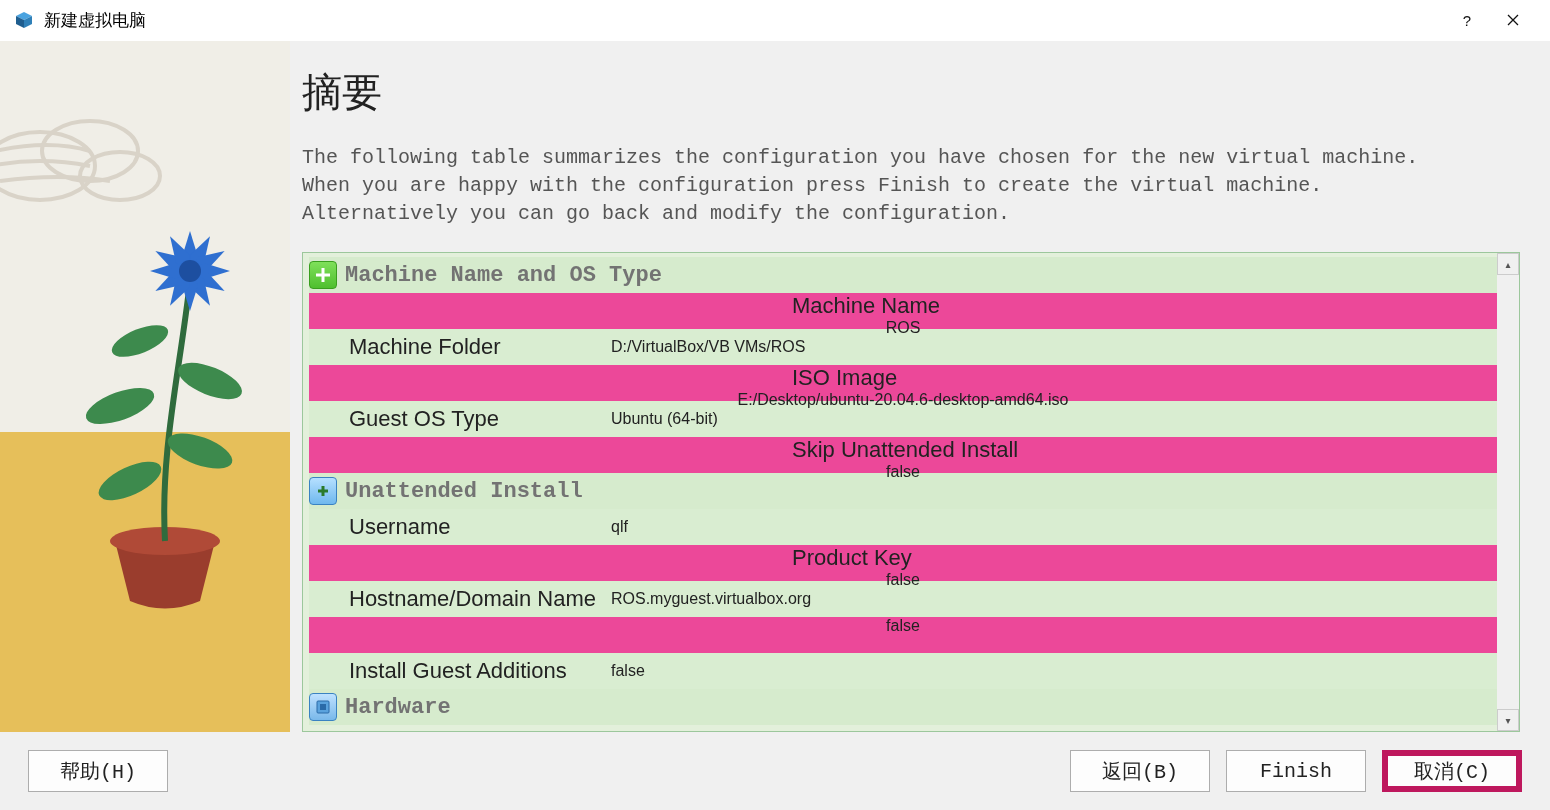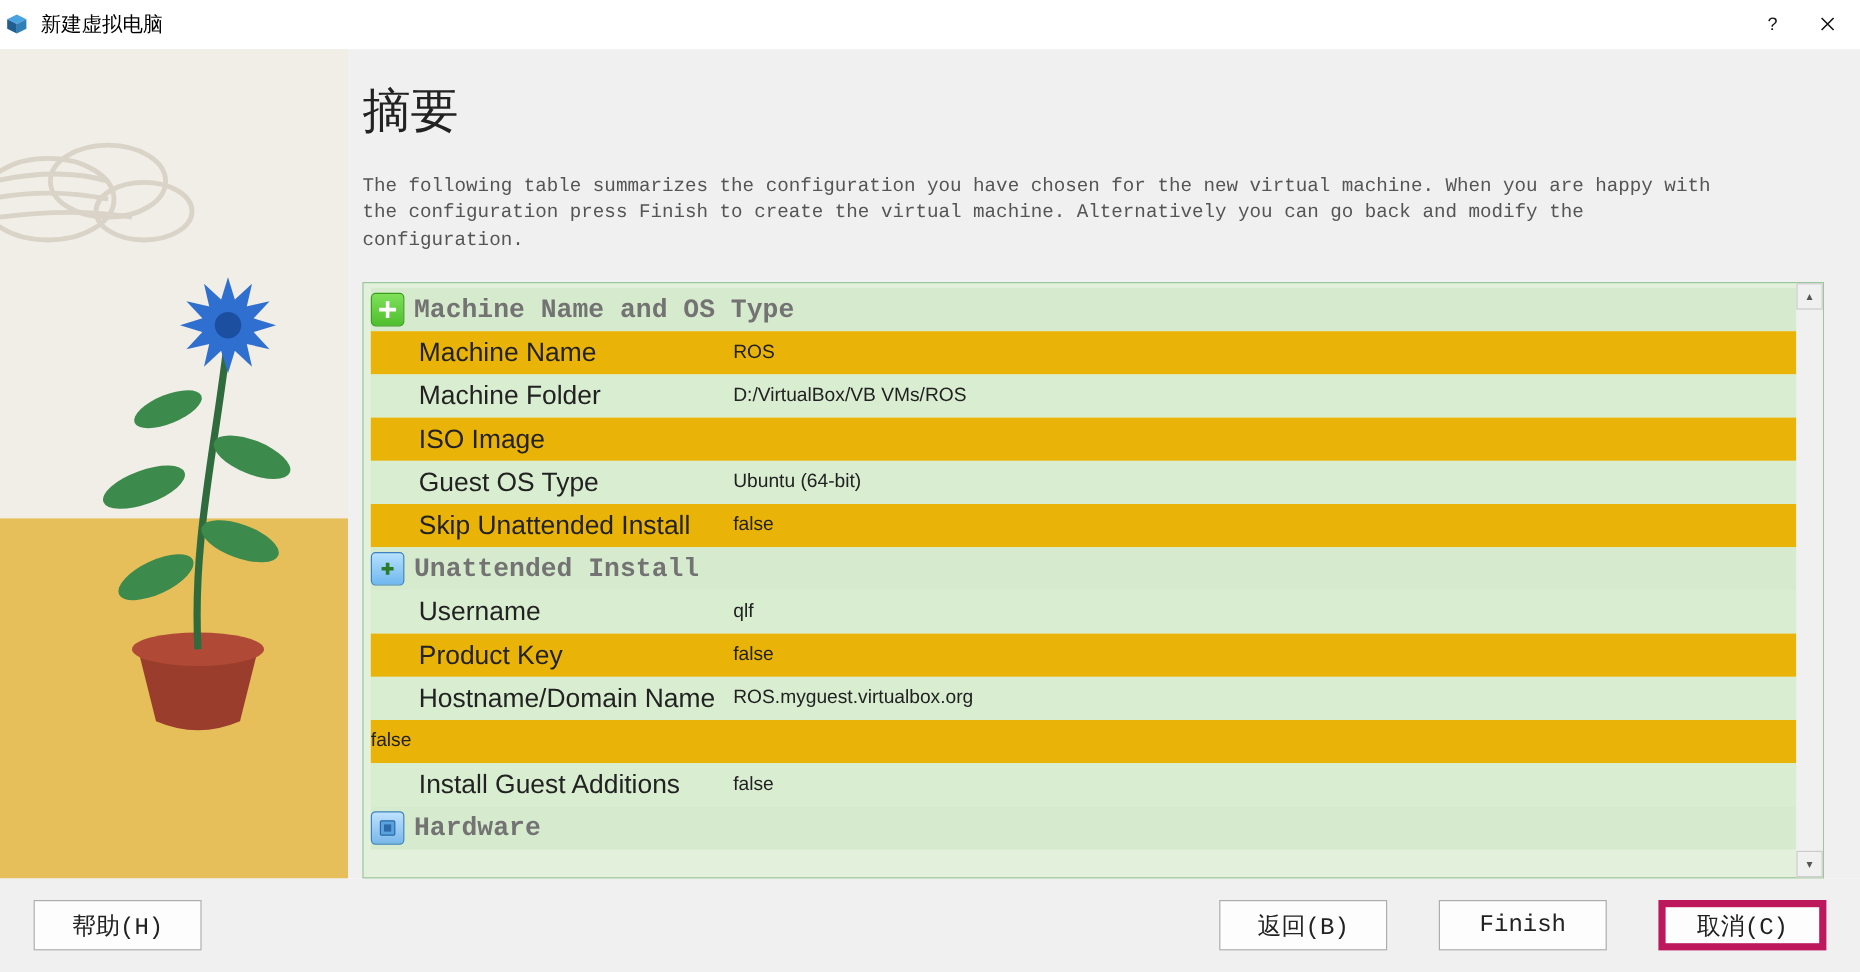--- a/index.html
+++ b/index.html
@@ -1,45 +1,45 @@
 <!DOCTYPE html>
 <html><head>
 <meta charset="utf-8">
 <style>
   * { box-sizing: border-box; margin: 0; padding: 0; }
   html, body { width: 1550px; height: 810px; font-family: "Segoe UI", "Microsoft YaHei", sans-serif; background: #f0f0f0; overflow: hidden; }
   .window { width: 1550px; height: 810px; background: #fff; display: flex; flex-direction: column; }
-  .titlebar { height: 40px; display: flex; align-items: center; padding: 0 4px; background: #fff; }
+  .titlebar { height: 40px; display: flex; align-items: center; padding: 0 14px; background: #fff; }
   .title-icon { width: 20px; height: 20px; margin-right: 10px; display: flex; align-items: center; justify-content: center; }
   .title-text { font-size: 17px; color: #000; }
   .title-spacer { flex: 1; }
   .win-btn { width: 46px; height: 40px; display: flex; align-items: center; justify-content: center; color: #111; font-size: 15px; }
   .content { flex: 1; display: flex; background: #f0f0f0; border-top: 1px solid #fff; }
   .sidebar { width: 290px; background: #f0eee7; position: relative; overflow: hidden; }
   .main { flex: 1; display: flex; flex-direction: column; padding: 24px 30px 0 12px; }
   .heading { font-size: 40px; font-family: "SimSun","NSimSun",serif; color: #222; margin: 0 0 24px 0; }
-  .desc { font-family: "SimSun","NSimSun","Courier New",monospace; font-size: 16px; color: #555; line-height: 1.4; margin-bottom: 24px; max-width: 1160px; }
+  .desc { font-family: "SimSun","NSimSun","Courier New",monospace; font-size: 20px; color: #555; line-height: 1.4; margin-bottom: 24px; max-width: 1160px; }
   .summary-wrap { flex: 1; border: 1px solid #9cc79c; background: #e3f0db; position: relative; display: flex; }
   .summary-body { flex: 1; overflow: hidden; padding: 4px 0 0 6px; }
   .scrollbar { width: 22px; background: #f0f0f0; position: relative; }
   .sb-arrow { position: absolute; left: 0; width: 22px; height: 22px; display: flex; align-items: center; justify-content: center; font-size: 10px; color: #555; border: 1px solid #ccc; background: #f0f0f0; }
   .sb-arrow.up { top: 0; }
   .sb-arrow.down { bottom: 0; }
   .grp-header { display: flex; align-items: center; height: 36px; background: #d6ebcd; }
   .grp-header .badge { width: 28px; height: 28px; margin: 0 8px 0 0; border-radius: 4px; display: flex; align-items: center; justify-content: center; }
   .badge.green { background: linear-gradient(#7fe05a,#4fbf2f); border: 1px solid #3a9f1f; }
   .badge.blue  { background: linear-gradient(#b6e0ff,#6fb8ee); border: 1px solid #3a82c2; }
   .badge.chip  { background: linear-gradient(#bfe1ff,#79b8ea); border: 1px solid #3a82c2; }
   .grp-title { font-family: "SimSun","NSimSun","Courier New",monospace; font-size: 22px; font-weight: bold; color: #737373; }
   .row { display: flex; align-items: center; height: 36px; }
-  .row.a { background: #eab308; }
+  .row.a { background: #ec4899; flex-direction: column; }
   .row.b { background: #d9edd1; }
   .cell-label { width: 302px; padding-left: 40px; font-size: 22px; color: #222; }
   .cell-value { flex: 1; font-size: 16px; color: #222; }
-  .footer { height: 78px; background: #f0f0f0; display: flex; align-items: center; padding: 0 28px; gap: 27px; }
+  .footer { height: 78px; background: #f0f0f0; display: flex; align-items: center; padding: 0 28px; }
   .footer .spacer { flex: 1; }
   .btn { height: 42px; min-width: 140px; padding: 0 22px; margin-left: 16px; background: #fdfdfd; border: 1px solid #adadad; font-family: "SimSun","NSimSun","Courier New",monospace; font-size: 20px; color: #222; display: flex; align-items: center; justify-content: center; cursor: default; }
   .btn:first-child { margin-left: 0; }
   .btn.primary { border: 6px solid #be185d; }
 
   
   .sand { position: absolute; left: 0; right: 0; bottom: 0; height: 300px; background: #e6bf5a; }
   .cloud { position: absolute; top: 55px; left: -20px; }
   .flower-svg { position: absolute; left: 60px; top: 150px; }
 </style>
@@ -132,20 +132,21 @@
             <div class="row a">
               <div class="cell-label">Machine Name</div>
               <div class="cell-value">ROS</div>
             </div>
             <div class="row b">
               <div class="cell-label">Machine Folder</div>
               <div class="cell-value">D:/VirtualBox/VB VMs/ROS</div>
             </div>
             <div class="row a">
               <div class="cell-label">ISO Image</div>
+              <div class="cell-value">E:/Desktop/ubuntu-20.04.6-desktop-amd64.iso</div>
             </div>
             <div class="row b">
               <div class="cell-label">Guest OS Type</div>
               <div class="cell-value">Ubuntu (64-bit)</div>
             </div>
             <div class="row a">
               <div class="cell-label">Skip Unattended Install</div>
               <div class="cell-value">false</div>
             </div>
             <div class="grp-header">

